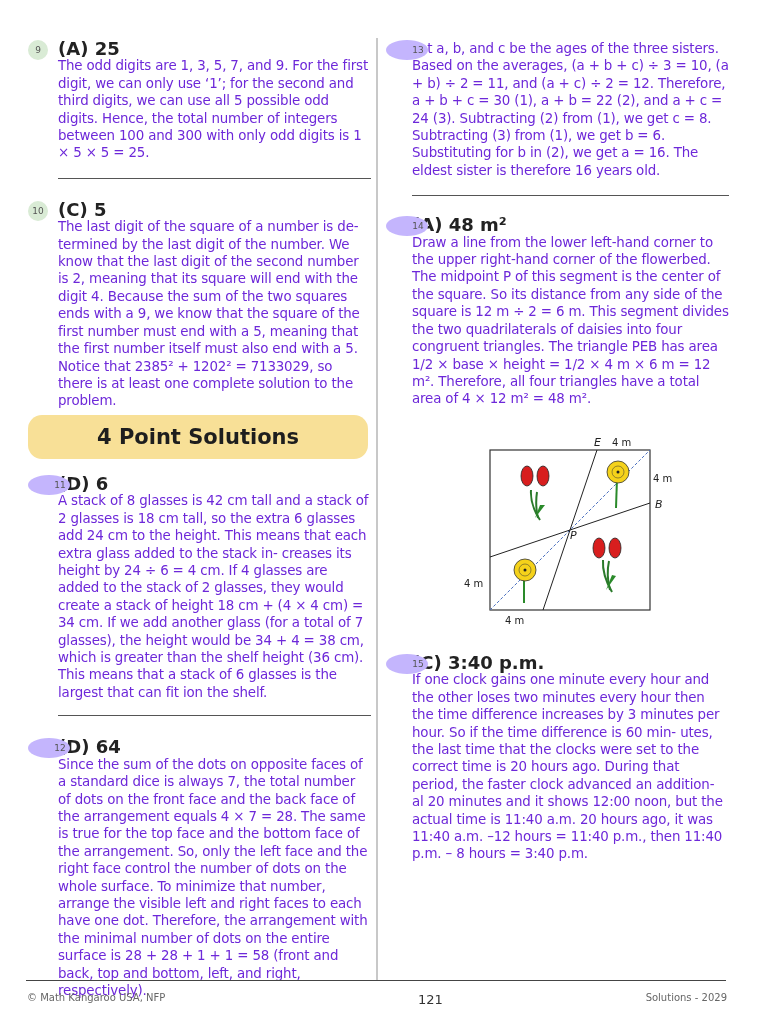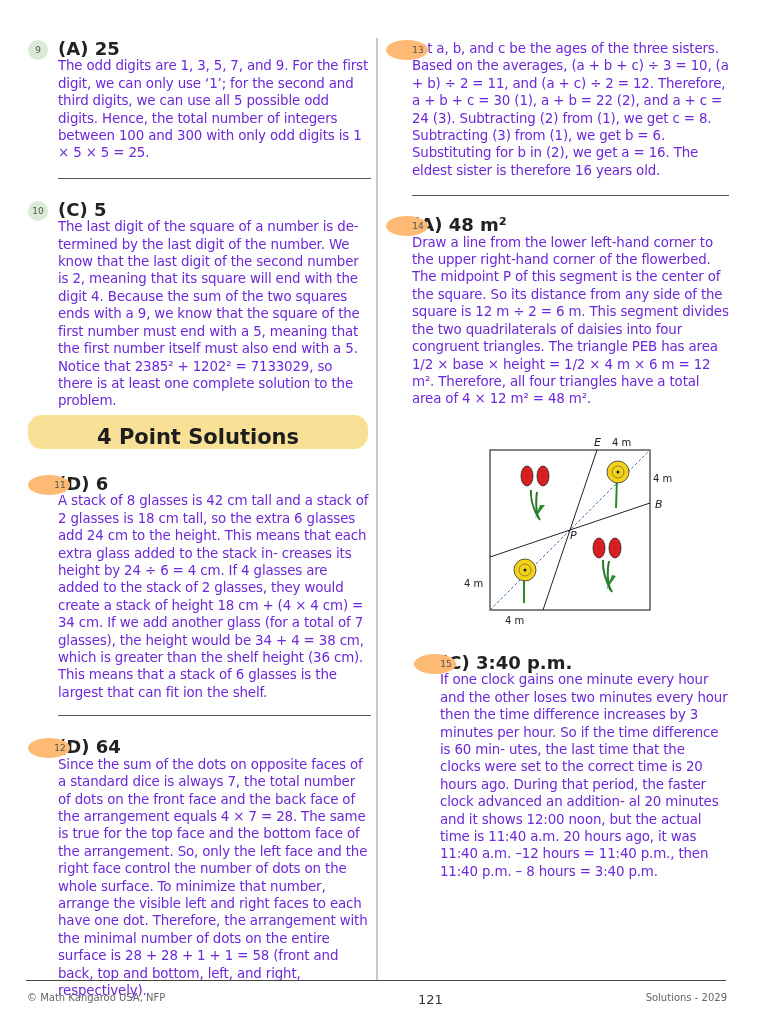--- a/index.html
+++ b/index.html
@@ -6,25 +6,25 @@
   body { width: 765px; height: 1024px; position: relative; overflow: hidden;
          font-family: "DejaVu Sans", sans-serif; color: #333333; }
   .col { position: absolute; top: 40px; }
   .col-left { left: 28px; width: 343px; }
   .col-right { left: 386px; width: 343px; }
   .divider-v { position: absolute; left: 376px; top: 38px; width: 2px; height: 942px; background: #c8c8c8; }
   .sol { position: relative; padding-left: 30px; }
   .badge { position: absolute; left: 0; top: 0; width: 20px; height: 20px; border-radius: 50%;
            font-size: 9px; line-height: 20px; text-align: center; color: #555; }
   .badge.green { background: #d9ebd5; }
-  .badge.yellow { background: #fdba74; padding-left: 22px; }
+  .badge.yellow { background: #c4b5fd; padding-left: 22px; }
   .ans { font-weight: bold; font-size: 18px; line-height: 17.4px; color: #222; }
   .txt { font-size: 13.4px; line-height: 17.4px; color: #6d28d9; letter-spacing: -0.15px; }
   .sep { height: 1px; background: #555; margin-left: 30px; }
-  .section-header { position: absolute; left: 28px; top: 415px; width: 340px; height: 34px;
+  .section-header { position: absolute; left: 28px; top: 415px; width: 340px; height: 44px;
                     background: #f8e097; border-radius: 14px; text-align: center;
                     font-weight: bold; font-size: 21px; line-height: 45px; color: #1e1e1e; }
   .footer-rule { position: absolute; left: 26px; top: 980px; width: 700px; height: 1px; background: #444; }
   .footer-left { position: absolute; left: 27px; top: 992px; font-size: 10px; color: #666; }
   .footer-center { position: absolute; left: 374px; top: 992px; font-size: 13px; color: #333; margin-left: 44px; }
   .footer-right { position: absolute; right: 38px; top: 992px; font-size: 10px; color: #666; }
   .diagram { position: absolute; left: 455px; top: 433px; width: 240px; height: 195px; }
 </style>
 </head>
 <body>
@@ -116,21 +116,21 @@
   <text x="594" y="446" font-size="11" font-style="italic" fill="#222" font-family="DejaVu Sans, sans-serif">E</text>
   <text x="612" y="446" font-size="10" fill="#222" font-family="DejaVu Sans, sans-serif">4 m</text>
   <text x="653" y="482" font-size="10" fill="#222" font-family="DejaVu Sans, sans-serif">4 m</text>
   <text x="655" y="508" font-size="11" font-style="italic" fill="#222" font-family="DejaVu Sans, sans-serif">B</text>
   <text x="570" y="539" font-size="11" font-style="italic" fill="#222" font-family="DejaVu Sans, sans-serif">P</text>
   <text x="464" y="587" font-size="10" fill="#222" font-family="DejaVu Sans, sans-serif">4 m</text>
   <text x="505" y="624" font-size="10" fill="#222" font-family="DejaVu Sans, sans-serif">4 m</text>
 </svg>
 
 <div class="col col-right" style="top:654px;">
-  <div class="sol" style="padding-left:26px;margin-left:28px;">
+  <div class="sol" style="padding-left:26px;">
     <div class="badge yellow">15</div>
     <div class="ans">(C) 3:40 p.m.</div>
     <div class="txt">If one clock gains one minute every hour and the other loses two minutes every hour then the time difference increases by 3 minutes per hour. So if the time difference is 60 min- utes, the last time that the clocks were set to the correct time is 20 hours ago. During that period, the faster clock advanced an addition- al 20 minutes and it shows 12:00 noon, but the actual time is 11:40 a.m. 20 hours ago, it was 11:40 a.m. –12 hours = 11:40 p.m., then 11:40 p.m. – 8 hours = 3:40 p.m.</div>
   </div>
 </div>
 
 <div class="footer-rule"></div>
 <div class="footer-left">© Math Kangaroo USA, NFP</div>
 <div class="footer-center">121</div>
 <div class="footer-right">Solutions - 2029</div>

